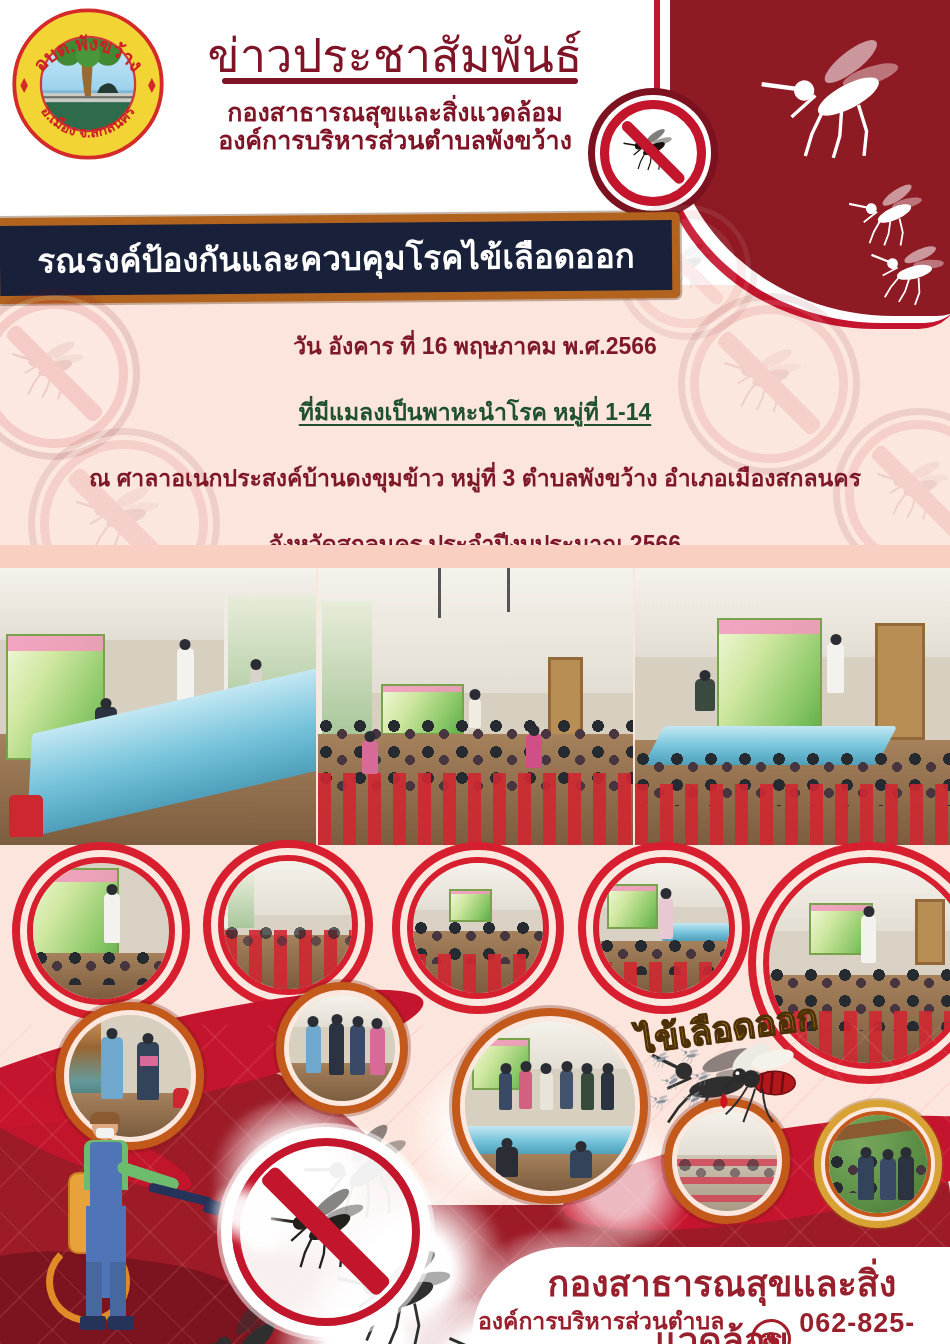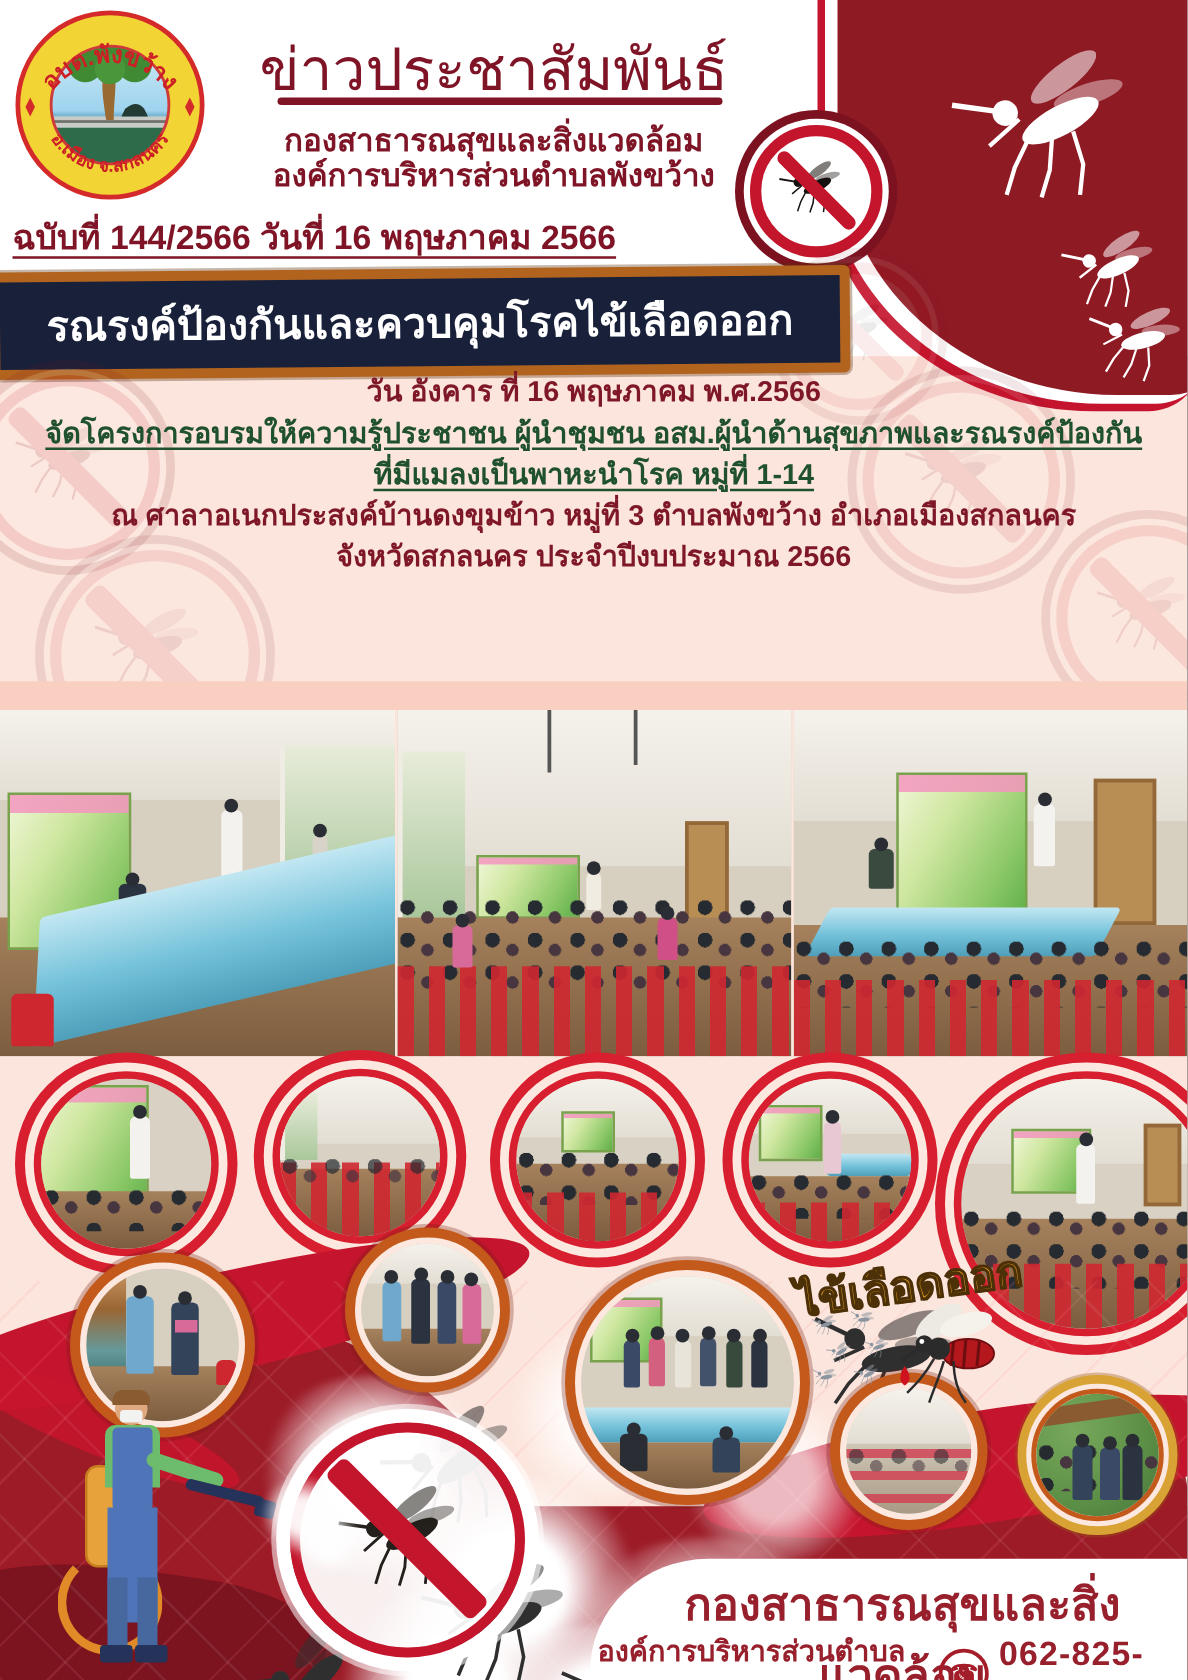--- a/index.html
+++ b/index.html
@@ -16,21 +16,21 @@
   .title-rule{position:absolute;left:222px;top:78px;width:356px;height:6px;background:#7e1425;border-radius:3px;}
   .sub{position:absolute;left:185px;width:420px;text-align:center;font-size:25px;font-weight:bold;color:#7e1425;}
   .issue{position:absolute;left:10px;top:168px;font-size:27px;font-weight:bold;color:#7e1425;
          text-decoration:underline;text-underline-offset:6px;text-decoration-thickness:2px;}
   .banner{position:absolute;left:-8px;top:215px;width:672px;height:70px;background:#18203a;
           border:8px solid #b2641f;border-radius:5px;transform:rotate(-.5deg);
           display:flex;align-items:center;justify-content:center;
           color:#fff;font-size:33px;font-weight:bold;box-shadow:0 0 0 2px rgba(90,45,10,.35);}
   
   .bodytxt{position:absolute;left:0;top:297px;width:950px;text-align:center;font-weight:bold;}
-  .bodytxt div{font-size:23px;line-height:33px;color:#7e1727;}
+  .bodytxt div{font-size:23px;line-height:33px;color:#7e1727;margin-top:33px;}
   .bodytxt .grn{color:#20512e;text-decoration:underline;text-underline-offset:4px;text-decoration-thickness:2px;}
   .salmon-band{position:absolute;left:0;top:545px;width:950px;height:23px;background:#f9cfc2;}
   
   .ph{position:absolute;overflow:hidden;background:#d9d2c4;}
   .ceil{position:absolute;left:0;top:0;right:0;background:linear-gradient(#f5f2ec,#e3ded3);}
   .wall{position:absolute;left:0;right:0;background:#d7cfc0;}
   .floor{position:absolute;left:0;right:0;bottom:0;background:linear-gradient(#a5815c,#7c5d3f);}
   .banner-g{position:absolute;background:
       linear-gradient(rgba(243,150,190,.85) 0 12%,rgba(0,0,0,0) 12%),
       linear-gradient(120deg,#f0f7d8 0%,#cfe7a0 35%,#8cc868 75%,#5fae4a 100%);
@@ -160,21 +160,20 @@
       </text>
       <text font-size="9.5" font-weight="bold" fill="#cc2026">
         <textPath href="#arcB" startOffset="50%" text-anchor="middle">อ.เมือง จ.สกลนคร</textPath>
       </text>
     </svg>
 
     <div class="title">ข่าวประชาสัมพันธ์</div>
     <div class="title-rule"></div>
     <div class="sub" style="top:92px">กองสาธารณสุขและสิ่งแวดล้อม</div>
     <div class="sub" style="top:120px">องค์การบริหารส่วนตำบลพังขว้าง</div>
-    <div class="issue">ฉบับที่ 144/2566 วันที่ 16 พฤษภาคม 2566</div>
 
     <div class="nosign ns-top" style="left:600px;top:100px;width:88px;height:88px">
       <svg class="mq" viewBox="0 0 100 80" style="color:#17120f;left:12px;top:16px;width:60px;height:48px;transform:rotate(-8deg)">
             <use href="#mosq"></use>
           </svg>
       <div class="slash"></div>
     </div>
     <div class="nosign ns-top wm" style="left:628px;top:210px;width:100px;height:100px;opacity:.08">
       <svg class="mq" viewBox="0 0 100 80" style="color:#17120f;left:14px;top:18px;width:68px;height:54px">
             <use href="#mosq"></use>
@@ -207,21 +206,20 @@
   </div>
   <div class="nosign ns-top wm" style="left:845px;top:420px;width:130px;height:130px;opacity:.1">
     <svg class="mq" viewBox="0 0 100 80" style="color:#7c1420;left:18px;top:24px;width:88px;height:70px">
           <use href="#mosq"></use>
         </svg>
         <div class="slash"></div>
   </div>
 
   <div class="bodytxt">
     <div>วัน อังคาร ที่ 16 พฤษภาคม พ.ศ.2566</div>
-    <div class="grn">จัดโครงการอบรมให้ความรู้ประชาชน ผู้นำชุมชน อสม.ผู้นำด้านสุขภาพและรณรงค์ป้องกัน</div>
     <div class="grn">ที่มีแมลงเป็นพาหะนำโรค หมู่ที่ 1-14</div>
     <div>ณ ศาลาอเนกประสงค์บ้านดงขุมข้าว หมู่ที่ 3 ตำบลพังขว้าง อำเภอเมืองสกลนคร</div>
     <div>จังหวัดสกลนคร ประจำปีงบประมาณ 2566</div>
   </div>
   <div class="salmon-band"></div>
 
   <div class="ph" style="left:0;top:568px;width:316px;height:277px">
     <div class="ceil" style="height:26%"></div>
     <div class="wall" style="top:26%;height:36%"></div>
     <div class="floor" style="height:40%"></div>

